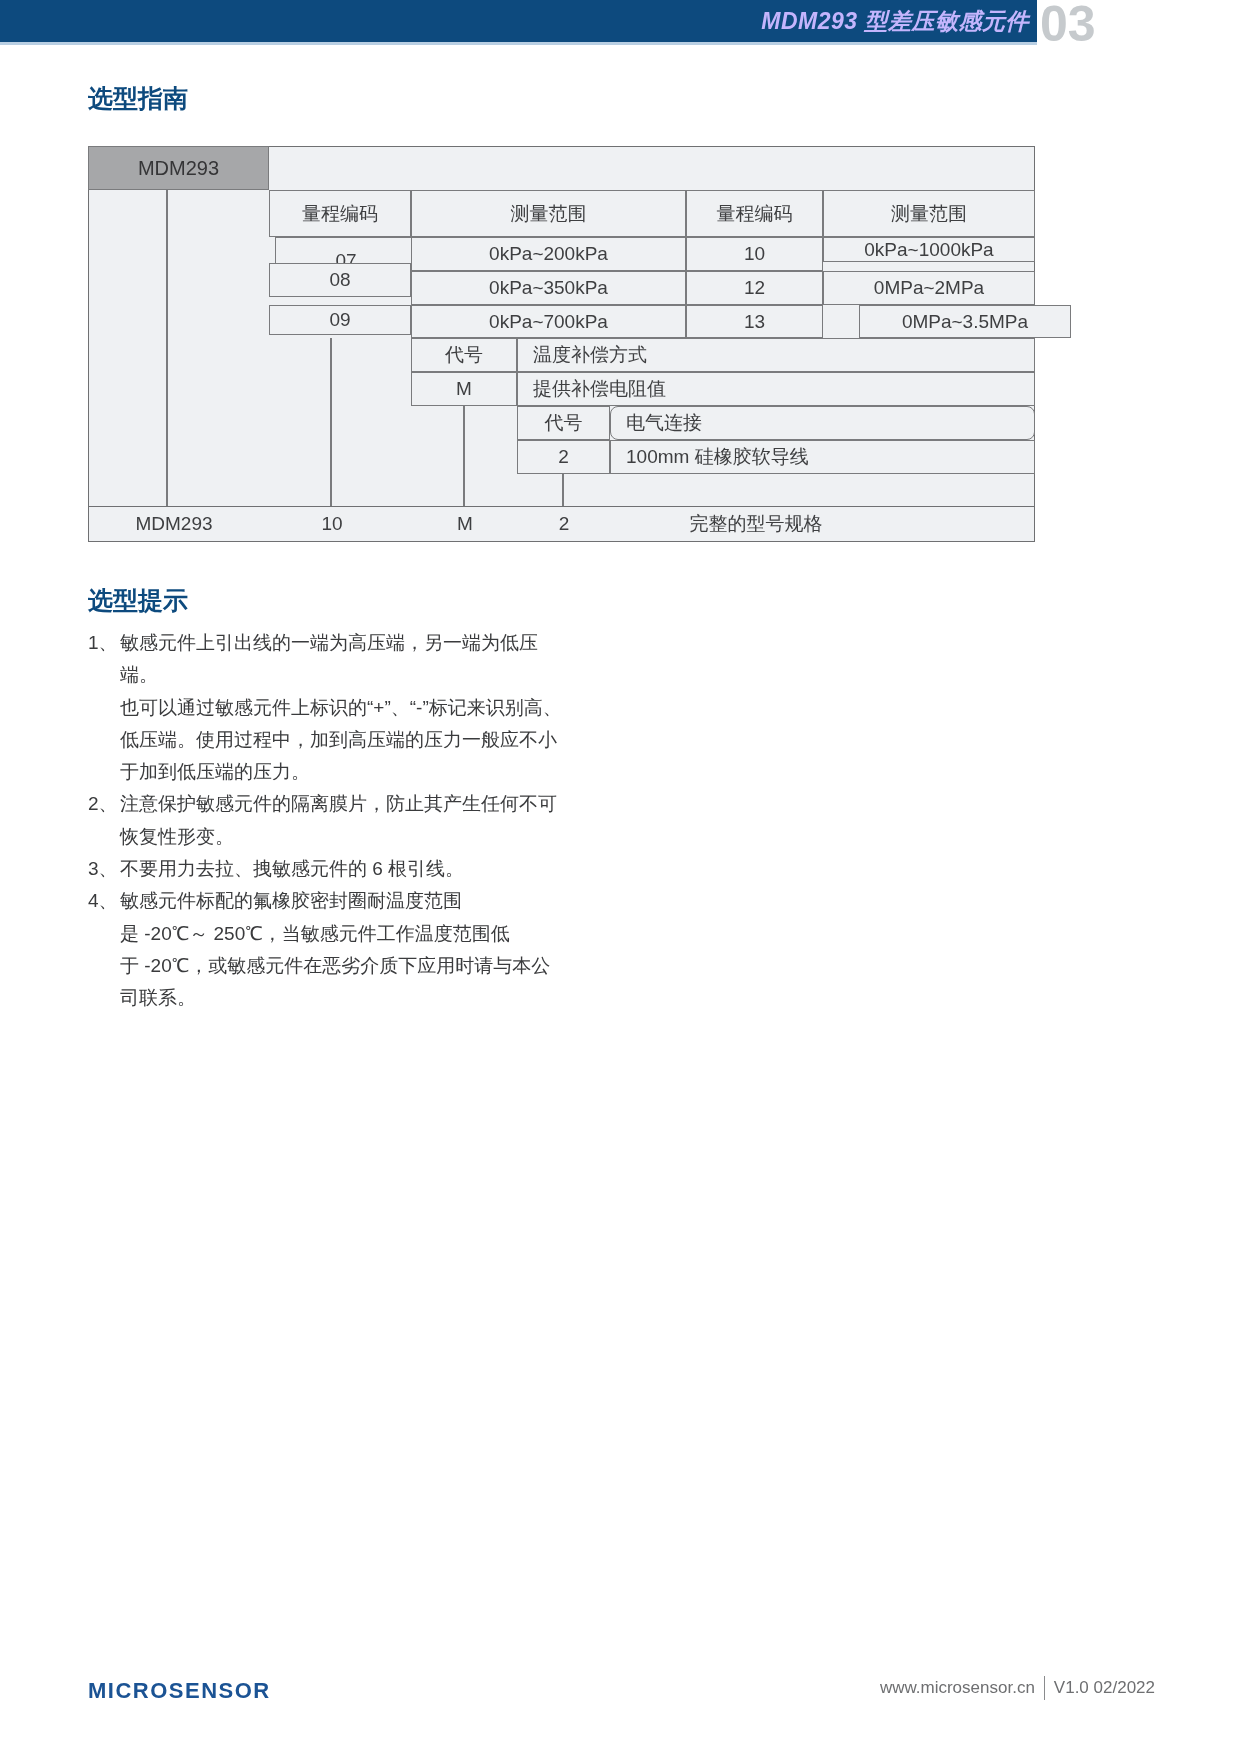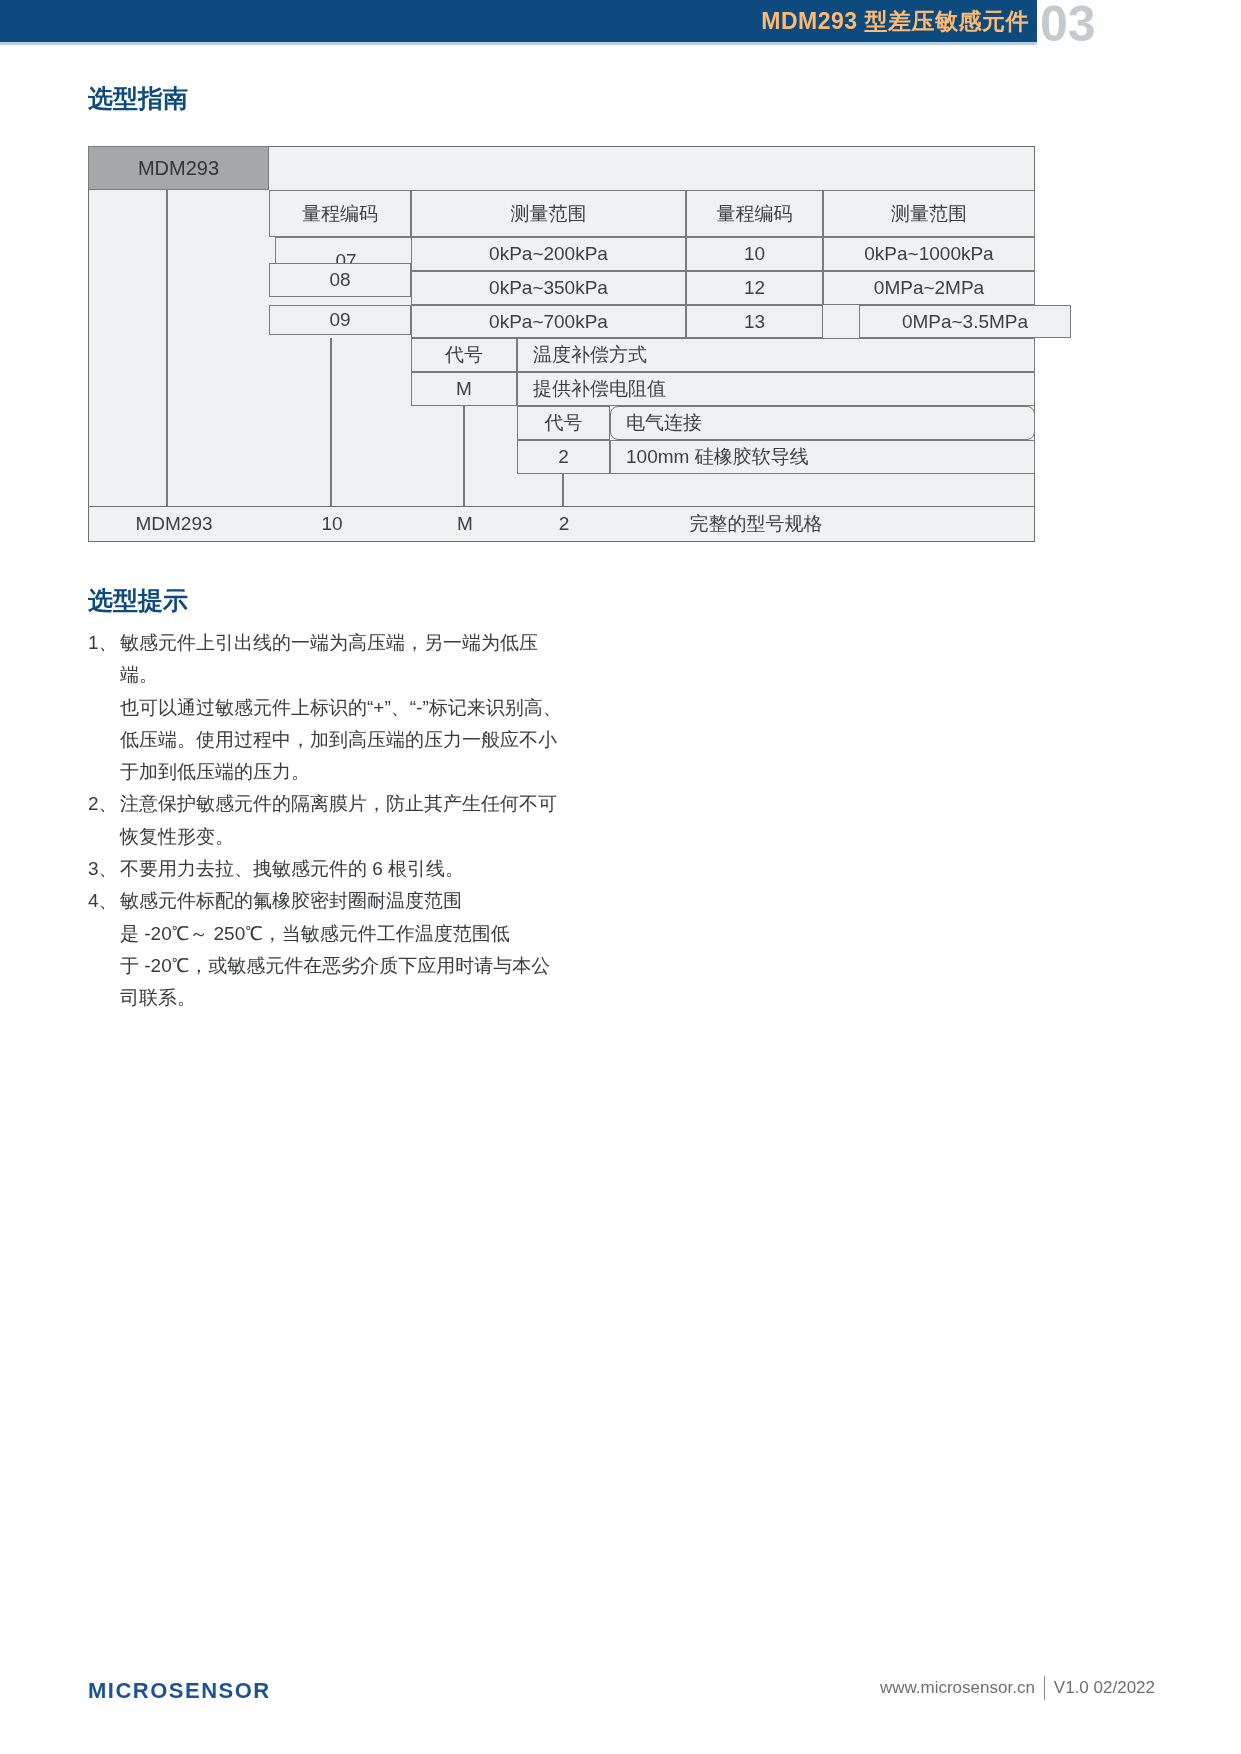--- a/index.html
+++ b/index.html
@@ -2,22 +2,22 @@
 <html><head>
 <meta charset="utf-8">
 <style>
   html,body{margin:0;padding:0;background:#ffffff;}
   body{font-family:"Liberation Sans", sans-serif;}
   .page{position:relative;width:1241px;height:1754px;background:#ffffff;overflow:hidden;}
 
   
   .topbar{position:absolute;left:0;top:0;width:1037px;height:42px;background:#0d4a7e;
           border-bottom:3px solid #b9cfe3;box-sizing:content-box;}
-  .topbar-title{position:absolute;right:8px;top:0;line-height:42px;color:#fdba74;
-          font-size:23px;font-weight:bold;letter-spacing:0.5px;}
+  .topbar-title{position:absolute;right:8px;top:0;line-height:42px;color:#c4b5fd;
+          font-size:23px;font-weight:bold;letter-spacing:0.5px;font-style:italic;}
   .pagenum{position:absolute;left:1040px;top:-2px;font-size:50px;line-height:52px;
           font-weight:bold;color:#c6cacd;}
 
   
   .sec-heading{position:absolute;left:88px;margin:0;color:#0d4a7e;font-size:25px;font-weight:bold;}
   .guide-heading{top:82px;}
   .tips-heading{top:584px;}
 
   
   .otable{position:absolute;left:88px;top:146px;width:947px;height:396px;font-size:19px;color:#3e3f41;}
@@ -64,21 +64,21 @@
     <div class="cell hdr" style="left:0;top:0;width:181px;height:44px;">MDM293</div>
 
     <div class="cell" style="left:181px;top:44px;width:142px;height:47px;">量程编码</div>
     <div class="cell" style="left:323px;top:44px;width:275px;height:47px;">测量范围</div>
     <div class="cell" style="left:598px;top:44px;width:137px;height:47px;">量程编码</div>
     <div class="cell" style="left:735px;top:44px;width:212px;height:47px;">测量范围</div>
 
     <div class="cell" style="left:187px;top:91px;width:142px;height:48px;">07</div>
     <div class="cell" style="left:323px;top:91px;width:275px;height:34px;">0kPa~200kPa</div>
     <div class="cell" style="left:598px;top:91px;width:137px;height:34px;">10</div>
-    <div class="cell" style="left:735px;top:91px;width:212px;height:34px;">0kPa~1000kPa</div>
+    <div class="cell" style="left:735px;top:91px;width:212px;height:25px;">0kPa~1000kPa</div>
 
     <div class="cell" style="left:181px;top:117px;width:142px;height:34px;">08</div>
     <div class="cell" style="left:323px;top:125px;width:275px;height:34px;">0kPa~350kPa</div>
     <div class="cell" style="left:598px;top:125px;width:137px;height:34px;">12</div>
     <div class="cell" style="left:735px;top:125px;width:212px;height:34px;">0MPa~2MPa</div>
 
     <div class="cell" style="left:181px;top:159px;width:142px;height:30px;">09</div>
     <div class="cell" style="left:323px;top:159px;width:275px;height:33px;">0kPa~700kPa</div>
     <div class="cell" style="left:598px;top:159px;width:137px;height:33px;">13</div>
     <div class="cell" style="left:735px;top:159px;width:212px;height:33px;margin-left:36px;">0MPa~3.5MPa</div>

